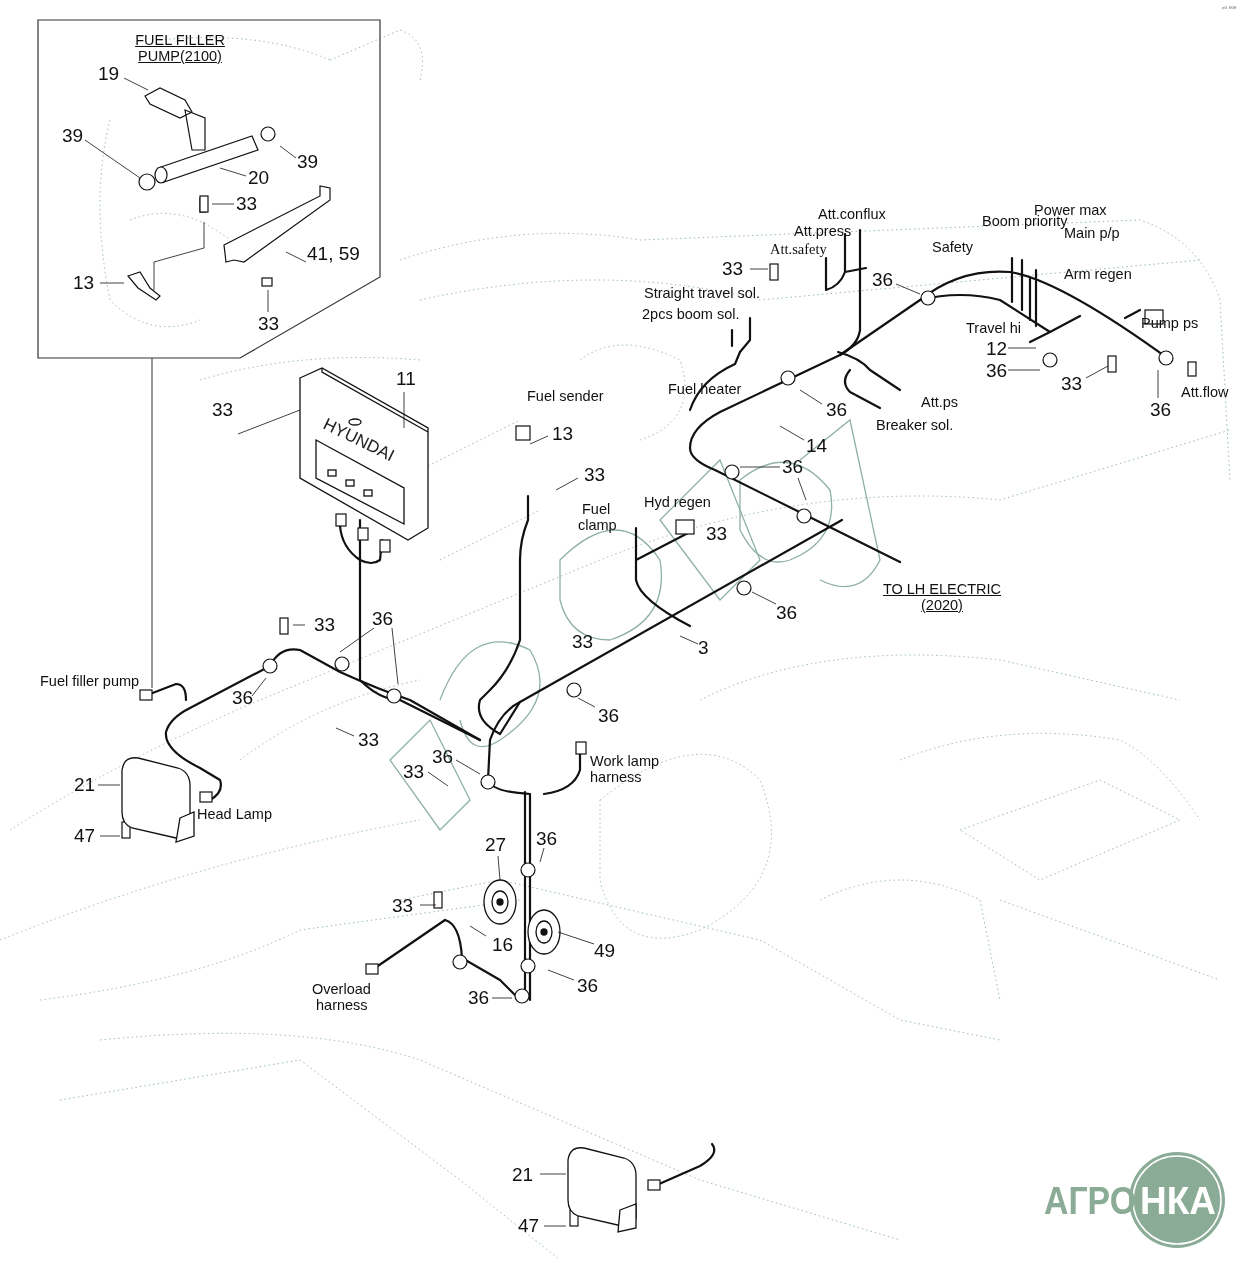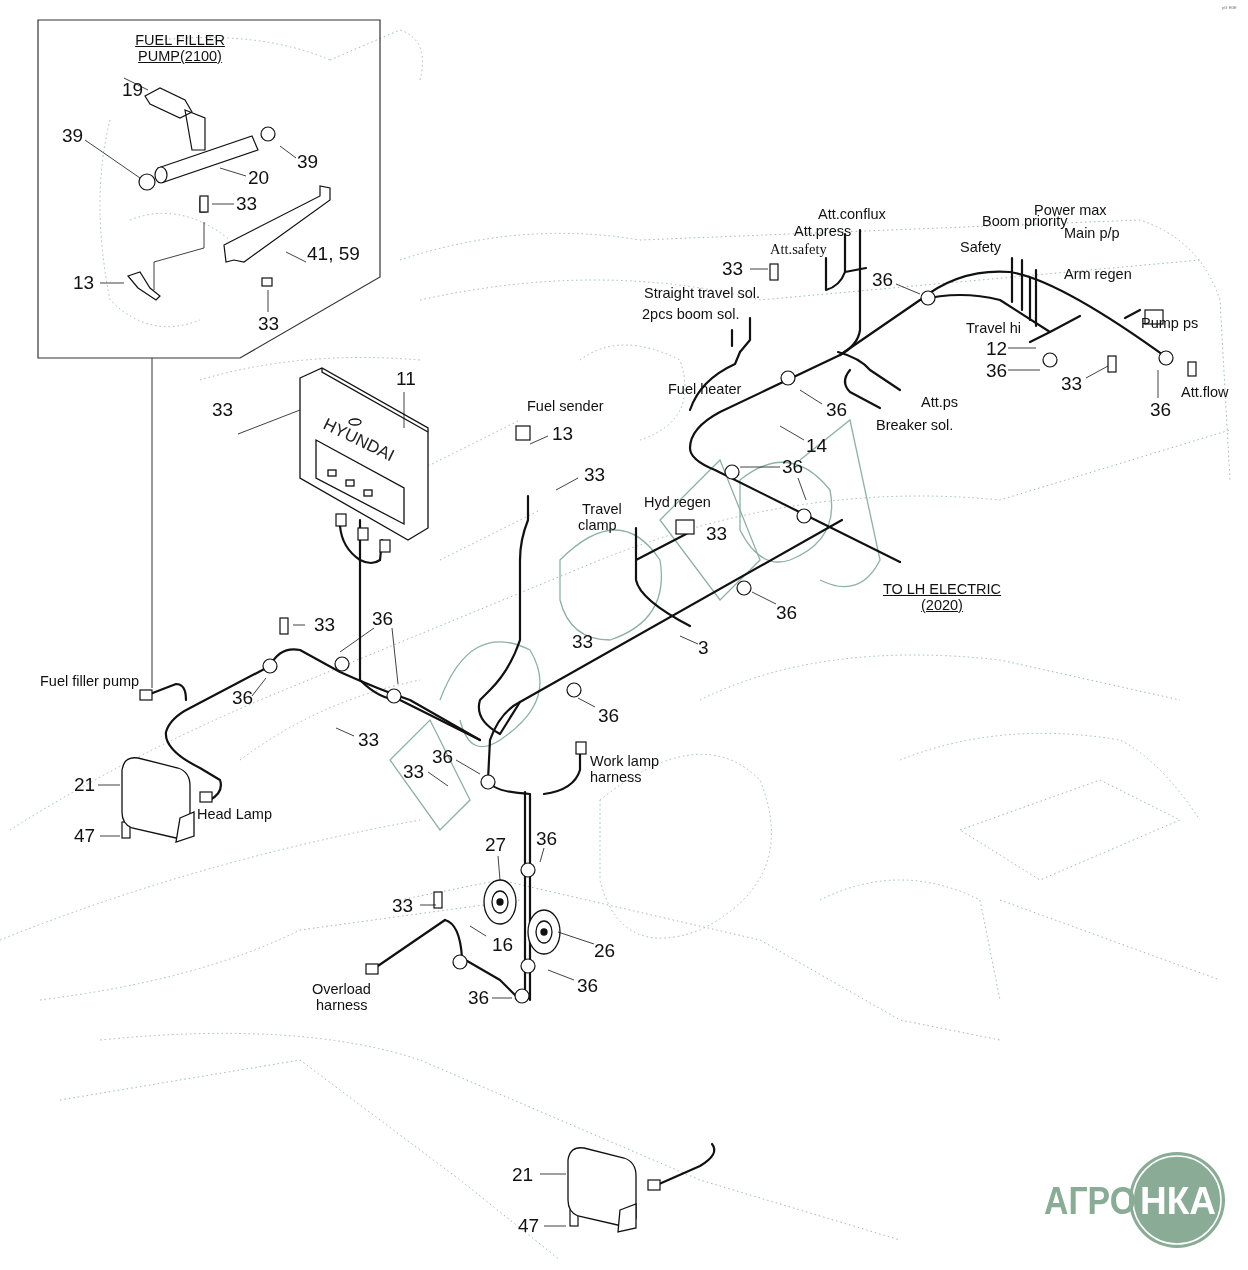--- a/index.html
+++ b/index.html
@@ -205,36 +205,36 @@
     <line x1="492" y1="998" x2="512" y2="998"></line>
     <line x1="540" y1="1174" x2="566" y2="1174"></line>
     <line x1="544" y1="1226" x2="566" y2="1226"></line>
   </g>
 </svg>
 
 <div class="tiny">ᵖᴳ ᴱᴳᴱ</div>
 
 <div class="lbl ctr" style="left:120px;top:32px;width:120px;">FUEL FILLER</div>
 <div class="lbl ctr" style="left:120px;top:48px;width:120px;">PUMP(2100)</div>
-<div class="num" style="left:98px;top:80px;margin-left:24px;">19</div>
+<div class="num" style="left:98px;top:64px;">19</div>
 <div class="num" style="left:62px;top:126px;">39</div>
 <div class="num" style="left:297px;top:152px;">39</div>
 <div class="num" style="left:248px;top:168px;">20</div>
 <div class="num" style="left:236px;top:194px;">33</div>
 <div class="num" style="left:73px;top:273px;">13</div>
 <div class="num" style="left:307px;top:244px;">41,  59</div>
 <div class="num" style="left:258px;top:314px;">33</div>
 
 <div class="lbl" style="left:982px;top:181px;margin-top:32px;">Boom priority</div>
 <div class="lbl" style="left:1034px;top:202px;">Power max</div>
 <div class="lbl" style="left:818px;top:206px;">Att.conflux</div>
 <div class="lbl" style="left:1064px;top:225px;">Main p/p</div>
 <div class="lbl" style="left:794px;top:223px;">Att.press</div>
 <div class="lbl" style="left:770px;top:241px;font-family:Liberation Serif, serif;">Att.safety</div>
-<div class="lbl" style="left:960px;top:239px;">Safety</div>
+<div class="lbl" style="left:932px;top:239px;">Safety</div>
 <div class="lbl" style="left:1064px;top:266px;">Arm regen</div>
 <div class="lbl" style="left:1141px;top:287px;margin-top:28px;">Pump ps</div>
 <div class="lbl" style="left:644px;top:285px;">Straight travel sol.</div>
 <div class="lbl" style="left:642px;top:306px;">2pcs boom sol.</div>
 <div class="lbl" style="left:966px;top:320px;">Travel hi</div>
 <div class="lbl" style="left:668px;top:381px;">Fuel heater</div>
 <div class="lbl" style="left:921px;top:394px;">Att.ps</div>
 <div class="lbl" style="left:876px;top:417px;">Breaker sol.</div>
 <div class="lbl" style="left:1181px;top:384px;">Att.flow</div>
 
@@ -242,24 +242,24 @@
 <div class="num" style="left:872px;top:270px;">36</div>
 <div class="num" style="left:986px;top:339px;">12</div>
 <div class="num" style="left:986px;top:361px;">36</div>
 <div class="num" style="left:1061px;top:374px;">33</div>
 <div class="num" style="left:1150px;top:400px;">36</div>
 <div class="num" style="left:826px;top:400px;">36</div>
 <div class="num" style="left:806px;top:436px;">14</div>
 
 <div class="num" style="left:396px;top:369px;">11</div>
 <div class="num" style="left:212px;top:400px;">33</div>
-<div class="lbl" style="left:527px;top:398px;text-align:center;">Fuel sender</div>
+<div class="lbl" style="left:527px;top:388px;text-align:center;">Fuel sender</div>
 <div class="num" style="left:552px;top:424px;">13</div>
 <div class="num" style="left:584px;top:465px;">33</div>
-<div class="lbl" style="left:582px;top:501px;">Travel</div>
+<div class="lbl" style="left:582px;top:501px;">Fuel</div>
 <div class="lbl" style="left:578px;top:517px;">clamp</div>
 <div class="lbl" style="left:644px;top:494px;">Hyd regen</div>
 <div class="num" style="left:782px;top:457px;">36</div>
 <div class="num" style="left:706px;top:524px;">33</div>
 <div class="lbl ctr" style="left:872px;top:581px;width:140px;">TO LH ELECTRIC</div>
 <div class="lbl ctr" style="left:872px;top:597px;width:140px;">(2020)</div>
 <div class="num" style="left:776px;top:603px;">36</div>
 <div class="num" style="left:698px;top:638px;">3</div>
 
 <div class="num" style="left:314px;top:615px;">33</div>
@@ -274,21 +274,21 @@
 <div class="lbl" style="left:590px;top:753px;">Work lamp</div>
 <div class="lbl" style="left:590px;top:769px;">harness</div>
 <div class="num" style="left:74px;top:775px;">21</div>
 <div class="lbl" style="left:197px;top:806px;">Head Lamp</div>
 <div class="num" style="left:74px;top:826px;">47</div>
 
 <div class="num" style="left:536px;top:829px;">36</div>
 <div class="num" style="left:485px;top:835px;">27</div>
 <div class="num" style="left:392px;top:896px;">33</div>
 <div class="num" style="left:492px;top:935px;">16</div>
-<div class="num" style="left:594px;top:941px;">26</div>
+<div class="num" style="left:594px;top:941px;">49</div>
 <div class="lbl" style="left:312px;top:981px;">Overload</div>
 <div class="lbl" style="left:316px;top:997px;">harness</div>
 <div class="num" style="left:577px;top:976px;">36</div>
 <div class="num" style="left:468px;top:988px;">36</div>
 
 <div class="num" style="left:512px;top:1165px;">21</div>
 <div class="num" style="left:518px;top:1216px;">47</div>
 
 <svg class="logo" viewBox="0 0 190 100">
   <circle cx="137" cy="50" r="48" fill="#8aab95"></circle>

